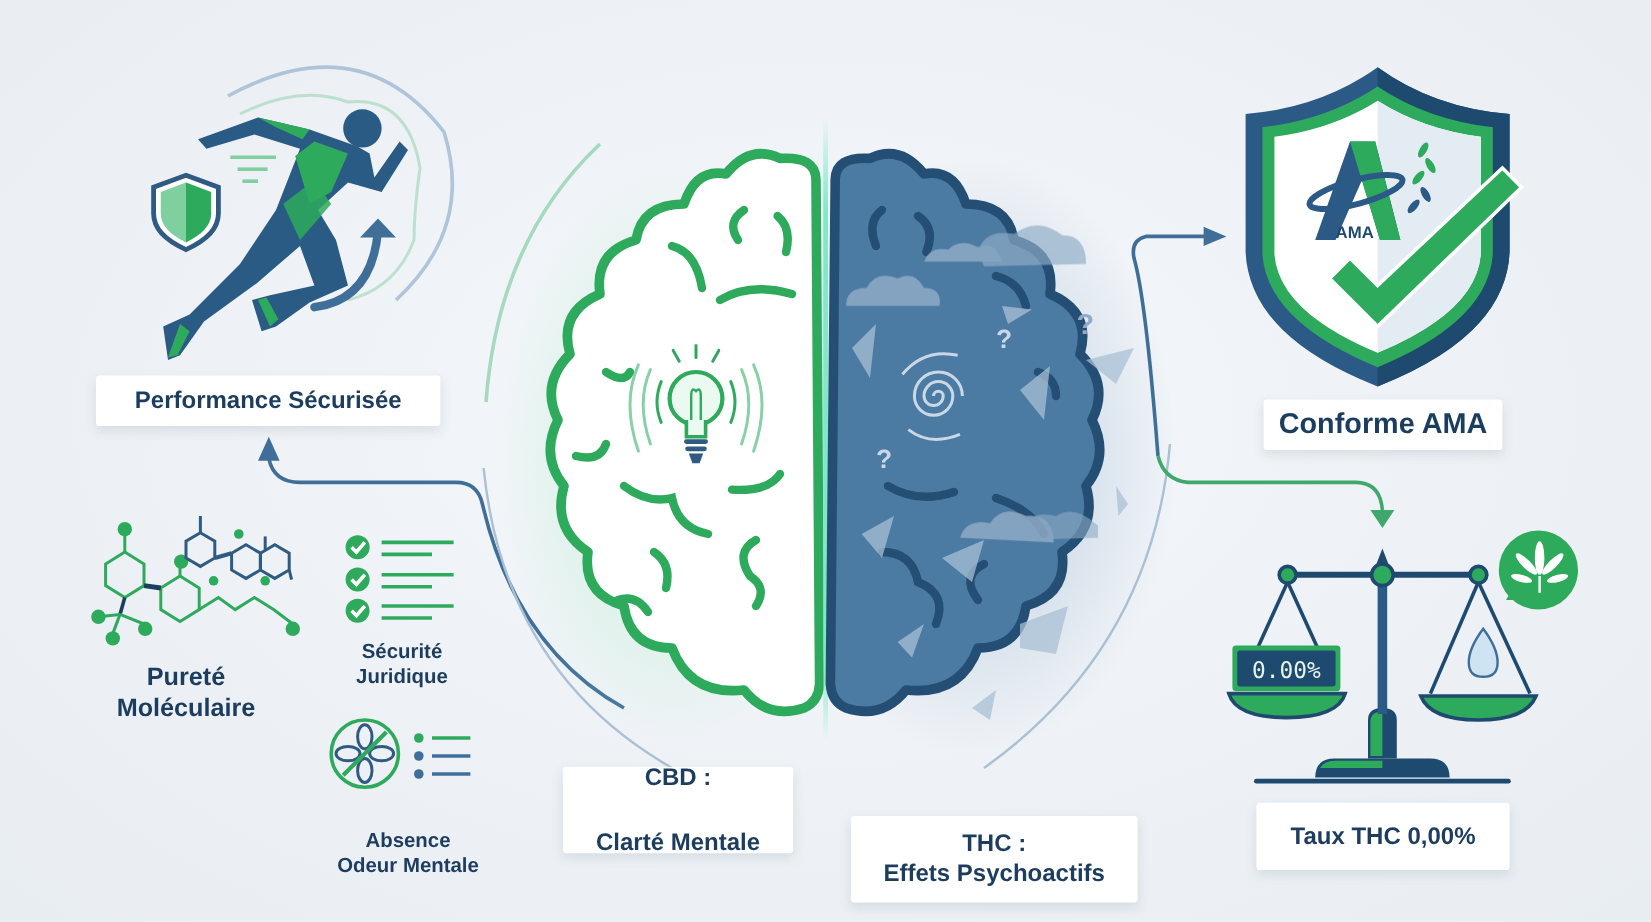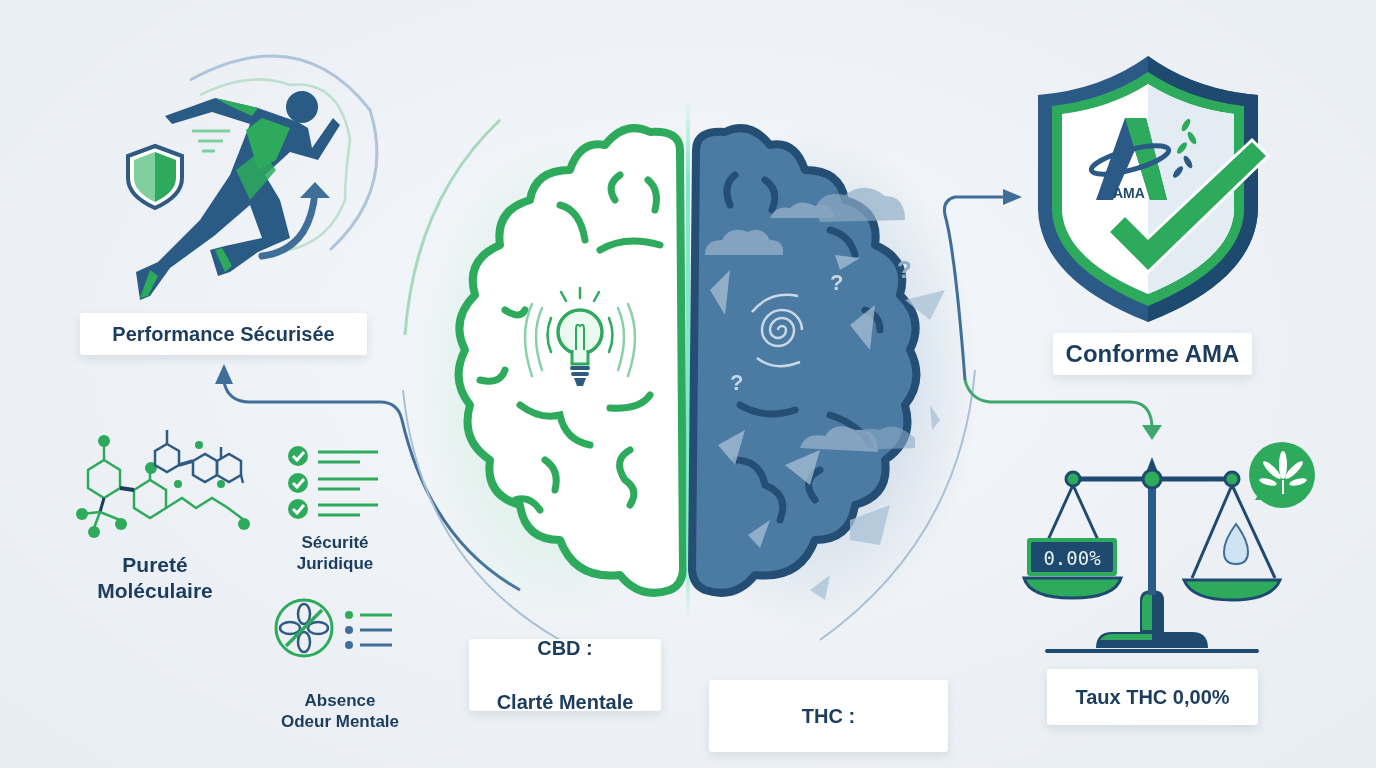--- a/index.html
+++ b/index.html
@@ -313,20 +313,21 @@
   <div>Odeur Mentale</div>
 </div>
 
 <div class="label" style="left:469px;top:639px;width:192px;height:72px;font-size:20px;flex-direction:column;gap:29px;">
   <span>CBD :</span>
   <span>Clarté Mentale</span>
 </div>
 
 <div class="label" style="left:709px;top:639px;width:239px;height:72px;font-size:20px;flex-direction:column;margin-top:41px;">
   <span>THC :</span>
+  <span>Effets Psychoactifs</span>
 </div>
 
 <div class="label" style="left:1053px;top:333px;width:199px;height:42px;font-size:24px;">
   <span>Conforme AMA</span>
 </div>
 
 <div class="label" style="left:1047px;top:669px;width:211px;height:56px;font-size:20px;">
   <span>Taux THC 0,00%</span>
 </div>
 

